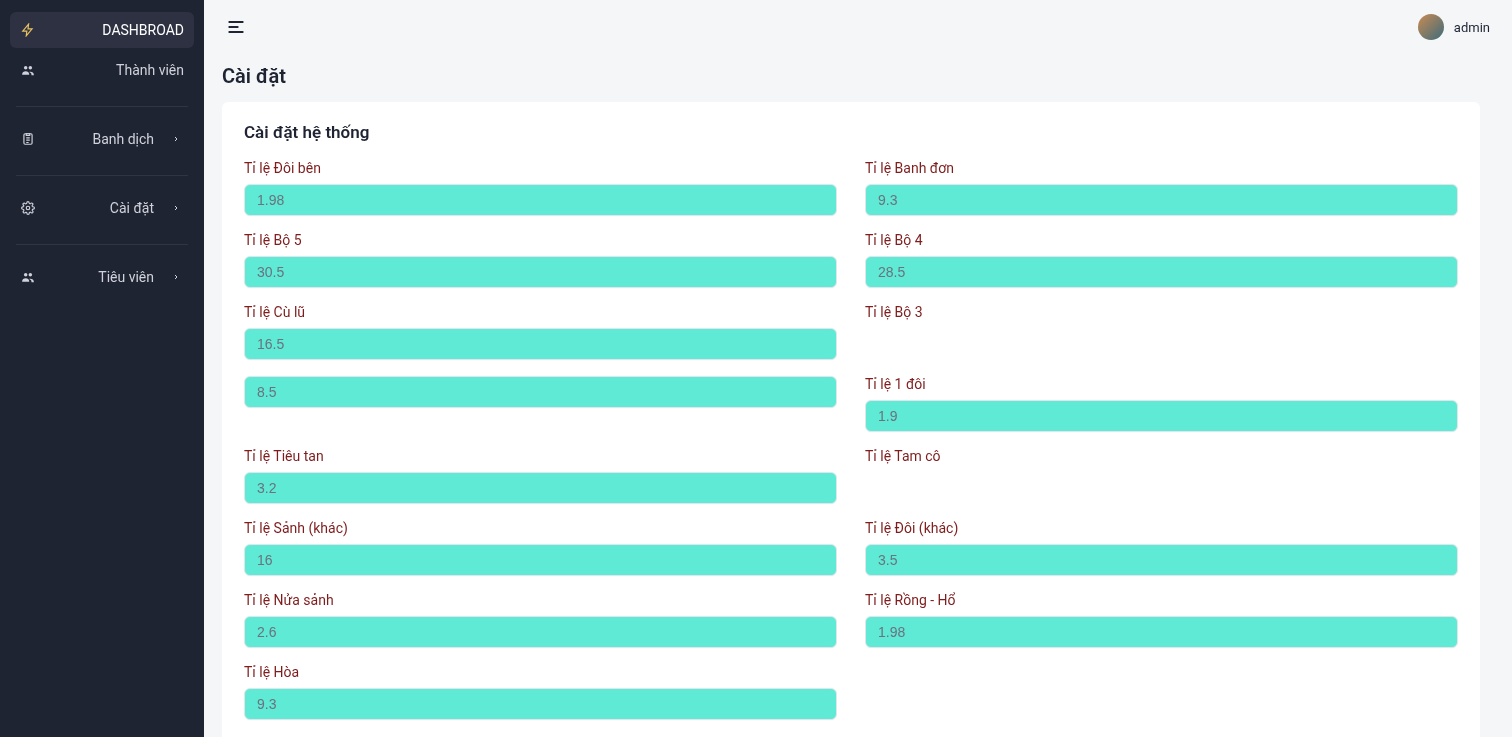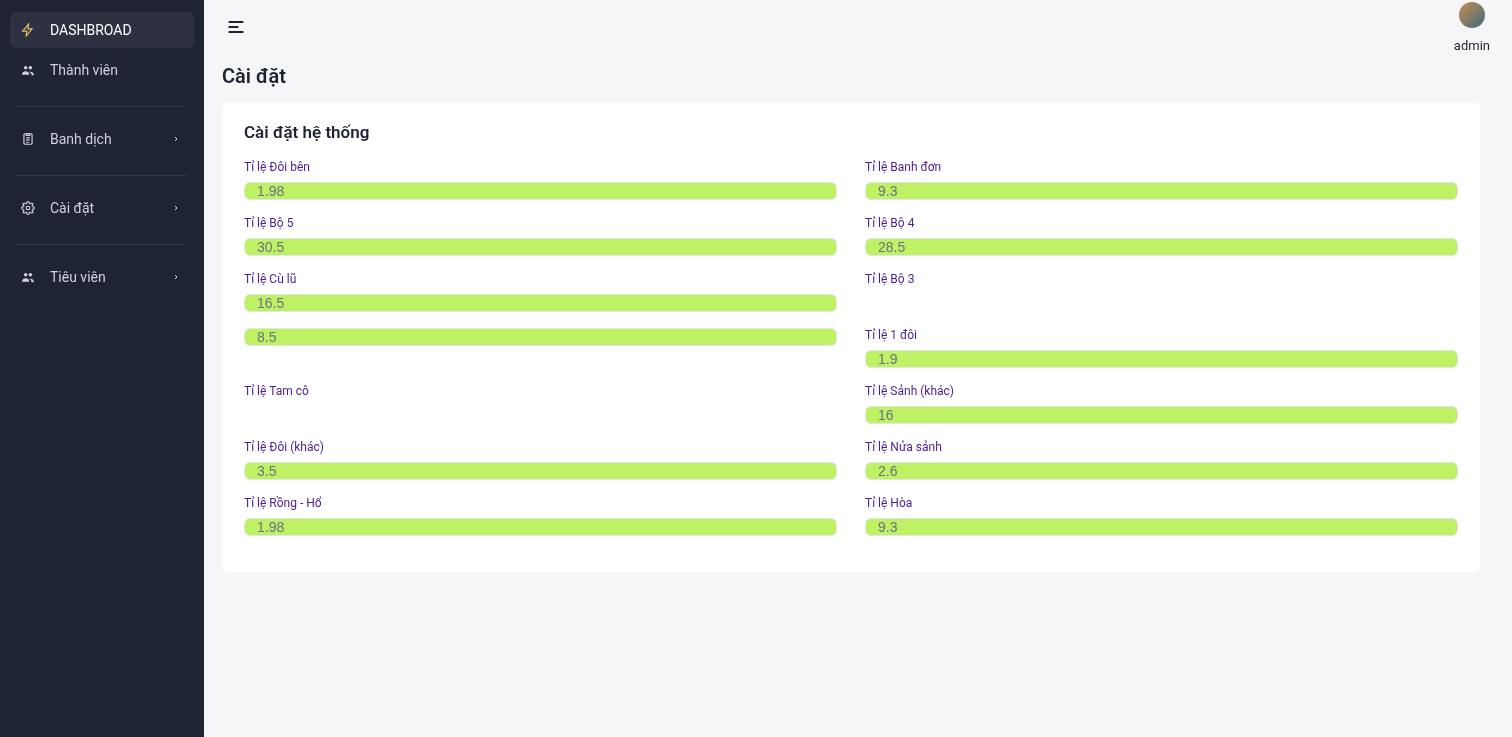--- a/index.html
+++ b/index.html
@@ -15,20 +15,21 @@
 
     
     .sidebar {
       width: 204px;
       background: #1f2433;
       color: #e3e5eb;
       display: flex;
       flex-direction: column;
       padding: 12px 10px;
       flex-shrink: 0;
+      text-align: right;
     }
     .sidebar .nav-item {
       display: flex;
       align-items: center;
       height: 36px;
       padding: 0 10px;
       border-radius: 6px;
       font-size: 14px;
       color: #cfd2dc;
       cursor: pointer;
@@ -58,21 +59,21 @@
       display: flex;
       align-items: center;
       padding: 0 22px 0 18px;
       justify-content: space-between;
     }
     .topbar .menu-toggle {
       width: 28px; height: 28px;
       display:flex; align-items:center; justify-content:center;
       cursor:pointer; color:#1f2433;
     }
-    .topbar .user { display:flex; align-items:center; gap:10px; cursor:pointer; font-size:13px; color:#1f2433;flex-direction:column;}
+    .topbar .user { display:flex; align-items:center; gap:10px; cursor:pointer; font-size:13px; color:#1f2433;}
     .topbar .avatar {
       width: 26px; height: 26px; border-radius: 50%;
       background: linear-gradient(135deg,#c98b52,#3d6b7a);
       display:inline-block;
     }
 
     
     .page-header {
       padding: 10px 18px 14px 18px;
       font-size: 20px;
@@ -94,32 +95,32 @@
       margin-bottom: 18px;
     }
     .form-grid {
       display: grid;
       grid-template-columns: 1fr 1fr;
       column-gap: 28px;
       row-gap: 4px;
     }
     .form-row { display:flex; flex-direction:column; margin-bottom: 12px;}
     .field-label {
-      font-size: 12px;
-      color: #4c1d95;
+      font-size: 14px;
+      color: #7f1d1d;
       margin-bottom: 8px;
     }
     .field-input {
-      height: 18px;
+      height: 32px;
       border: 1px solid #e2e5ec;
       border-radius: 6px;
       padding: 0 12px;
       font-size: 14px;
       color: #6b7280;
-      background: #bef264;
+      background: #5eead4;
       outline: none;
     }
 
     
     svg { display:block; }
 
     
     .content::-webkit-scrollbar { width:0; }
   </style>
 </head>
@@ -249,20 +250,24 @@
               <label class="field-label">Tỉ lệ Bộ 3</label>
             </div>
             <div class="form-row">
               <input class="field-input" type="text" value="8.5" style="">
             </div>
             <div class="form-row">
               <label class="field-label">Tỉ lệ 1 đôi</label>
               <input class="field-input" type="text" value="1.9" style="">
             </div>
             <div class="form-row">
+              <label class="field-label">Tỉ lệ Tiêu tan</label>
+              <input class="field-input" type="text" value="3.2" style="">
+            </div>
+            <div class="form-row">
               <label class="field-label">Tỉ lệ Tam cô</label>
             </div>
             <div class="form-row">
               <label class="field-label">Tỉ lệ Sảnh (khác)</label>
               <input class="field-input" type="text" value="16" style="">
             </div>
             <div class="form-row">
               <label class="field-label">Tỉ lệ Đôi (khác)</label>
               <input class="field-input" type="text" value="3.5" style="">
             </div>

